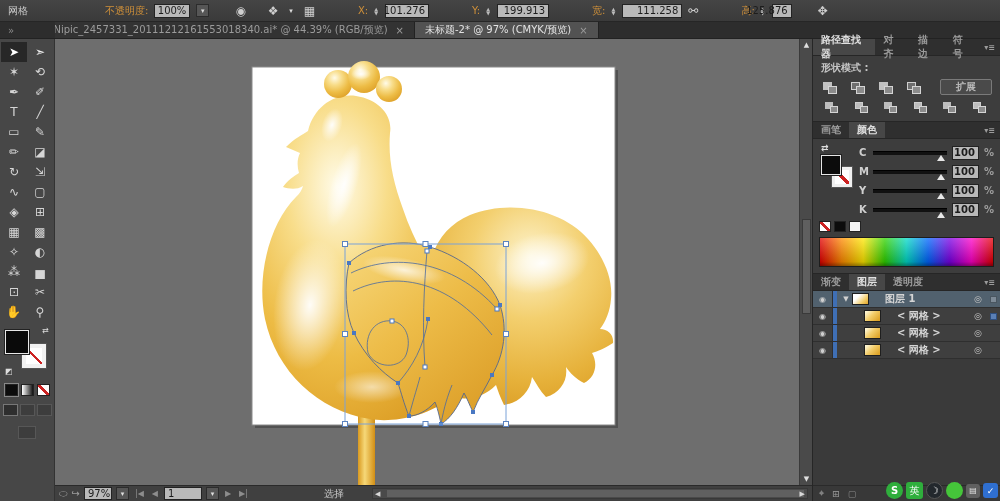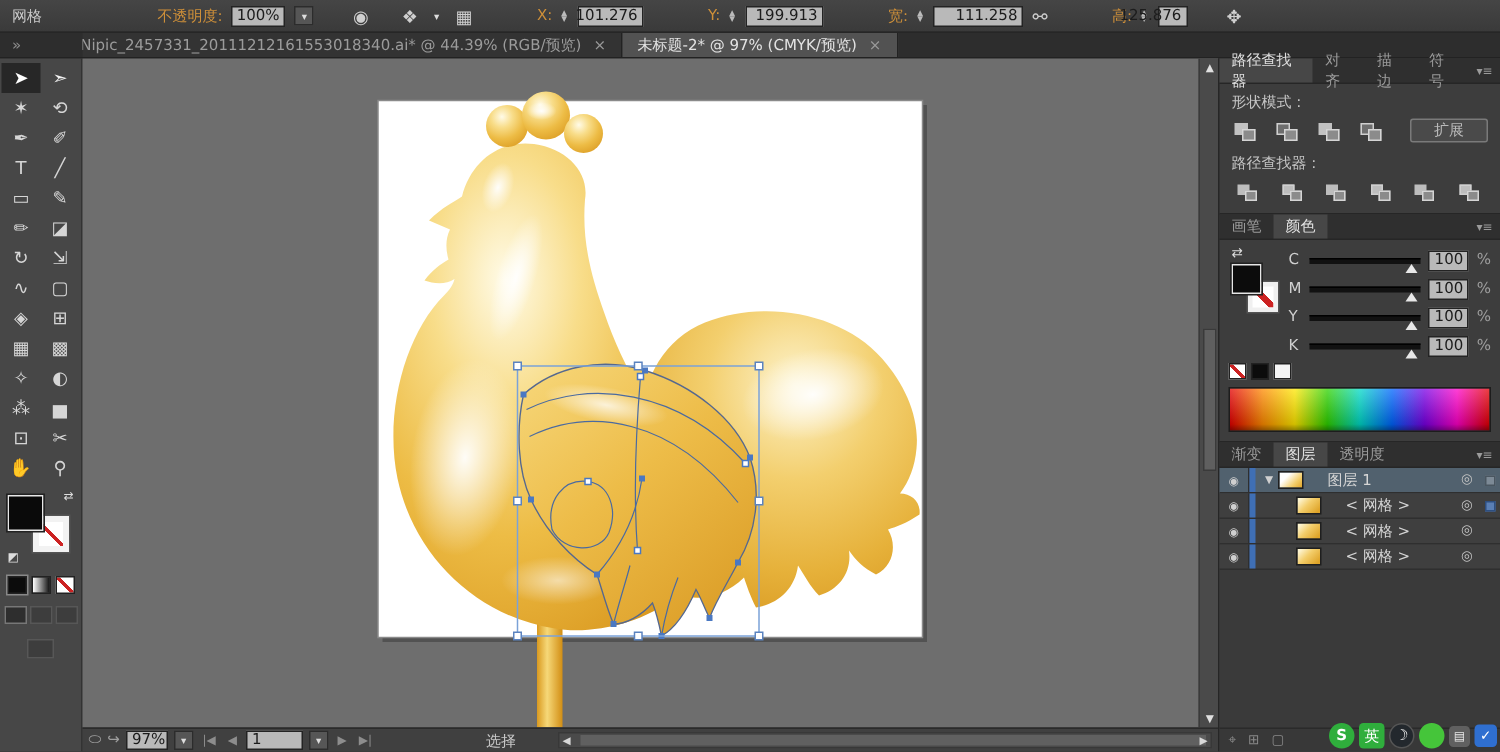--- a/index.html
+++ b/index.html
@@ -70,21 +70,21 @@
     display:inline-flex; align-items:center; justify-content:center; }
   .sb-nav { font-size:8px; color:#8d8d8d; padding:0 2px; }
   #sb-tool { margin-left:70px; color:#c7c7c7; }
   #hscroll { flex:1; height:11px; margin-left:24px; background:#4a4a4a; border:1px solid #383838;
     position:relative; }
   #hscroll-thumb { position:absolute; left:14px; right:3px; top:1px; bottom:1px; background:#606060; }
   #hscroll .arr { position:absolute; top:1px; font-size:7px; color:#d8d8d8; }
 
   
   #dock { position:absolute; left:812px; top:39px; width:188px; height:462px; background:#3d3d3d;
-    border-left:1px solid #262626; display:flex; flex-direction:column; }
+    border-left:1px solid #262626; display:flex; flex-direction:column;font-weight:bold; }
   .ptabs { height:17px; background:#2f2f2f; display:flex; align-items:stretch; border-bottom:1px solid #262626; }
   .ptab { padding:0 8px; display:flex; align-items:center; color:#9b9b9b; }
   .ptab.active { background:#474747; color:#e0e0e0; }
   .pmenu { margin-left:auto; color:#9b9b9b; font-size:8px; padding:0 5px; display:flex; align-items:center; }
   .plabel { color:#c4c4c4; padding:5px 8px 2px; }
   .icrow { display:flex; align-items:center; padding:2px 8px; gap:9px; }
   .pfbtn { position:relative; width:19px; height:15px; }
   .pfbtn .b1 { position:absolute; left:2px; top:2px; width:9px; height:8px; background:#c2c2c2; }
   .pfbtn .b2 { position:absolute; left:7px; top:6px; width:9px; height:8px; background:#8b8b8b; border:1px solid #d5d5d5; }
   .pfbtn.alt .b1 { background:#6e6e6e; border:1px solid #cfcfcf; }
@@ -418,21 +418,20 @@
         <div class="pfbtn">
             <span class="b1"></span>
             <span class="b2"></span>
           </div>
         <div class="pfbtn alt">
             <span class="b1"></span>
             <span class="b2"></span>
           </div>
         <div id="expand-btn">扩展</div>
       </div>
-      <div class="plabel">路径查找器 :</div>
       <div class="icrow pf6">
         <div class="pfbtn sm">
             <span class="b1"></span>
             <span class="b2"></span>
           </div>
         <div class="pfbtn sm alt">
             <span class="b1"></span>
             <span class="b2"></span>
           </div>
         <div class="pfbtn sm">

